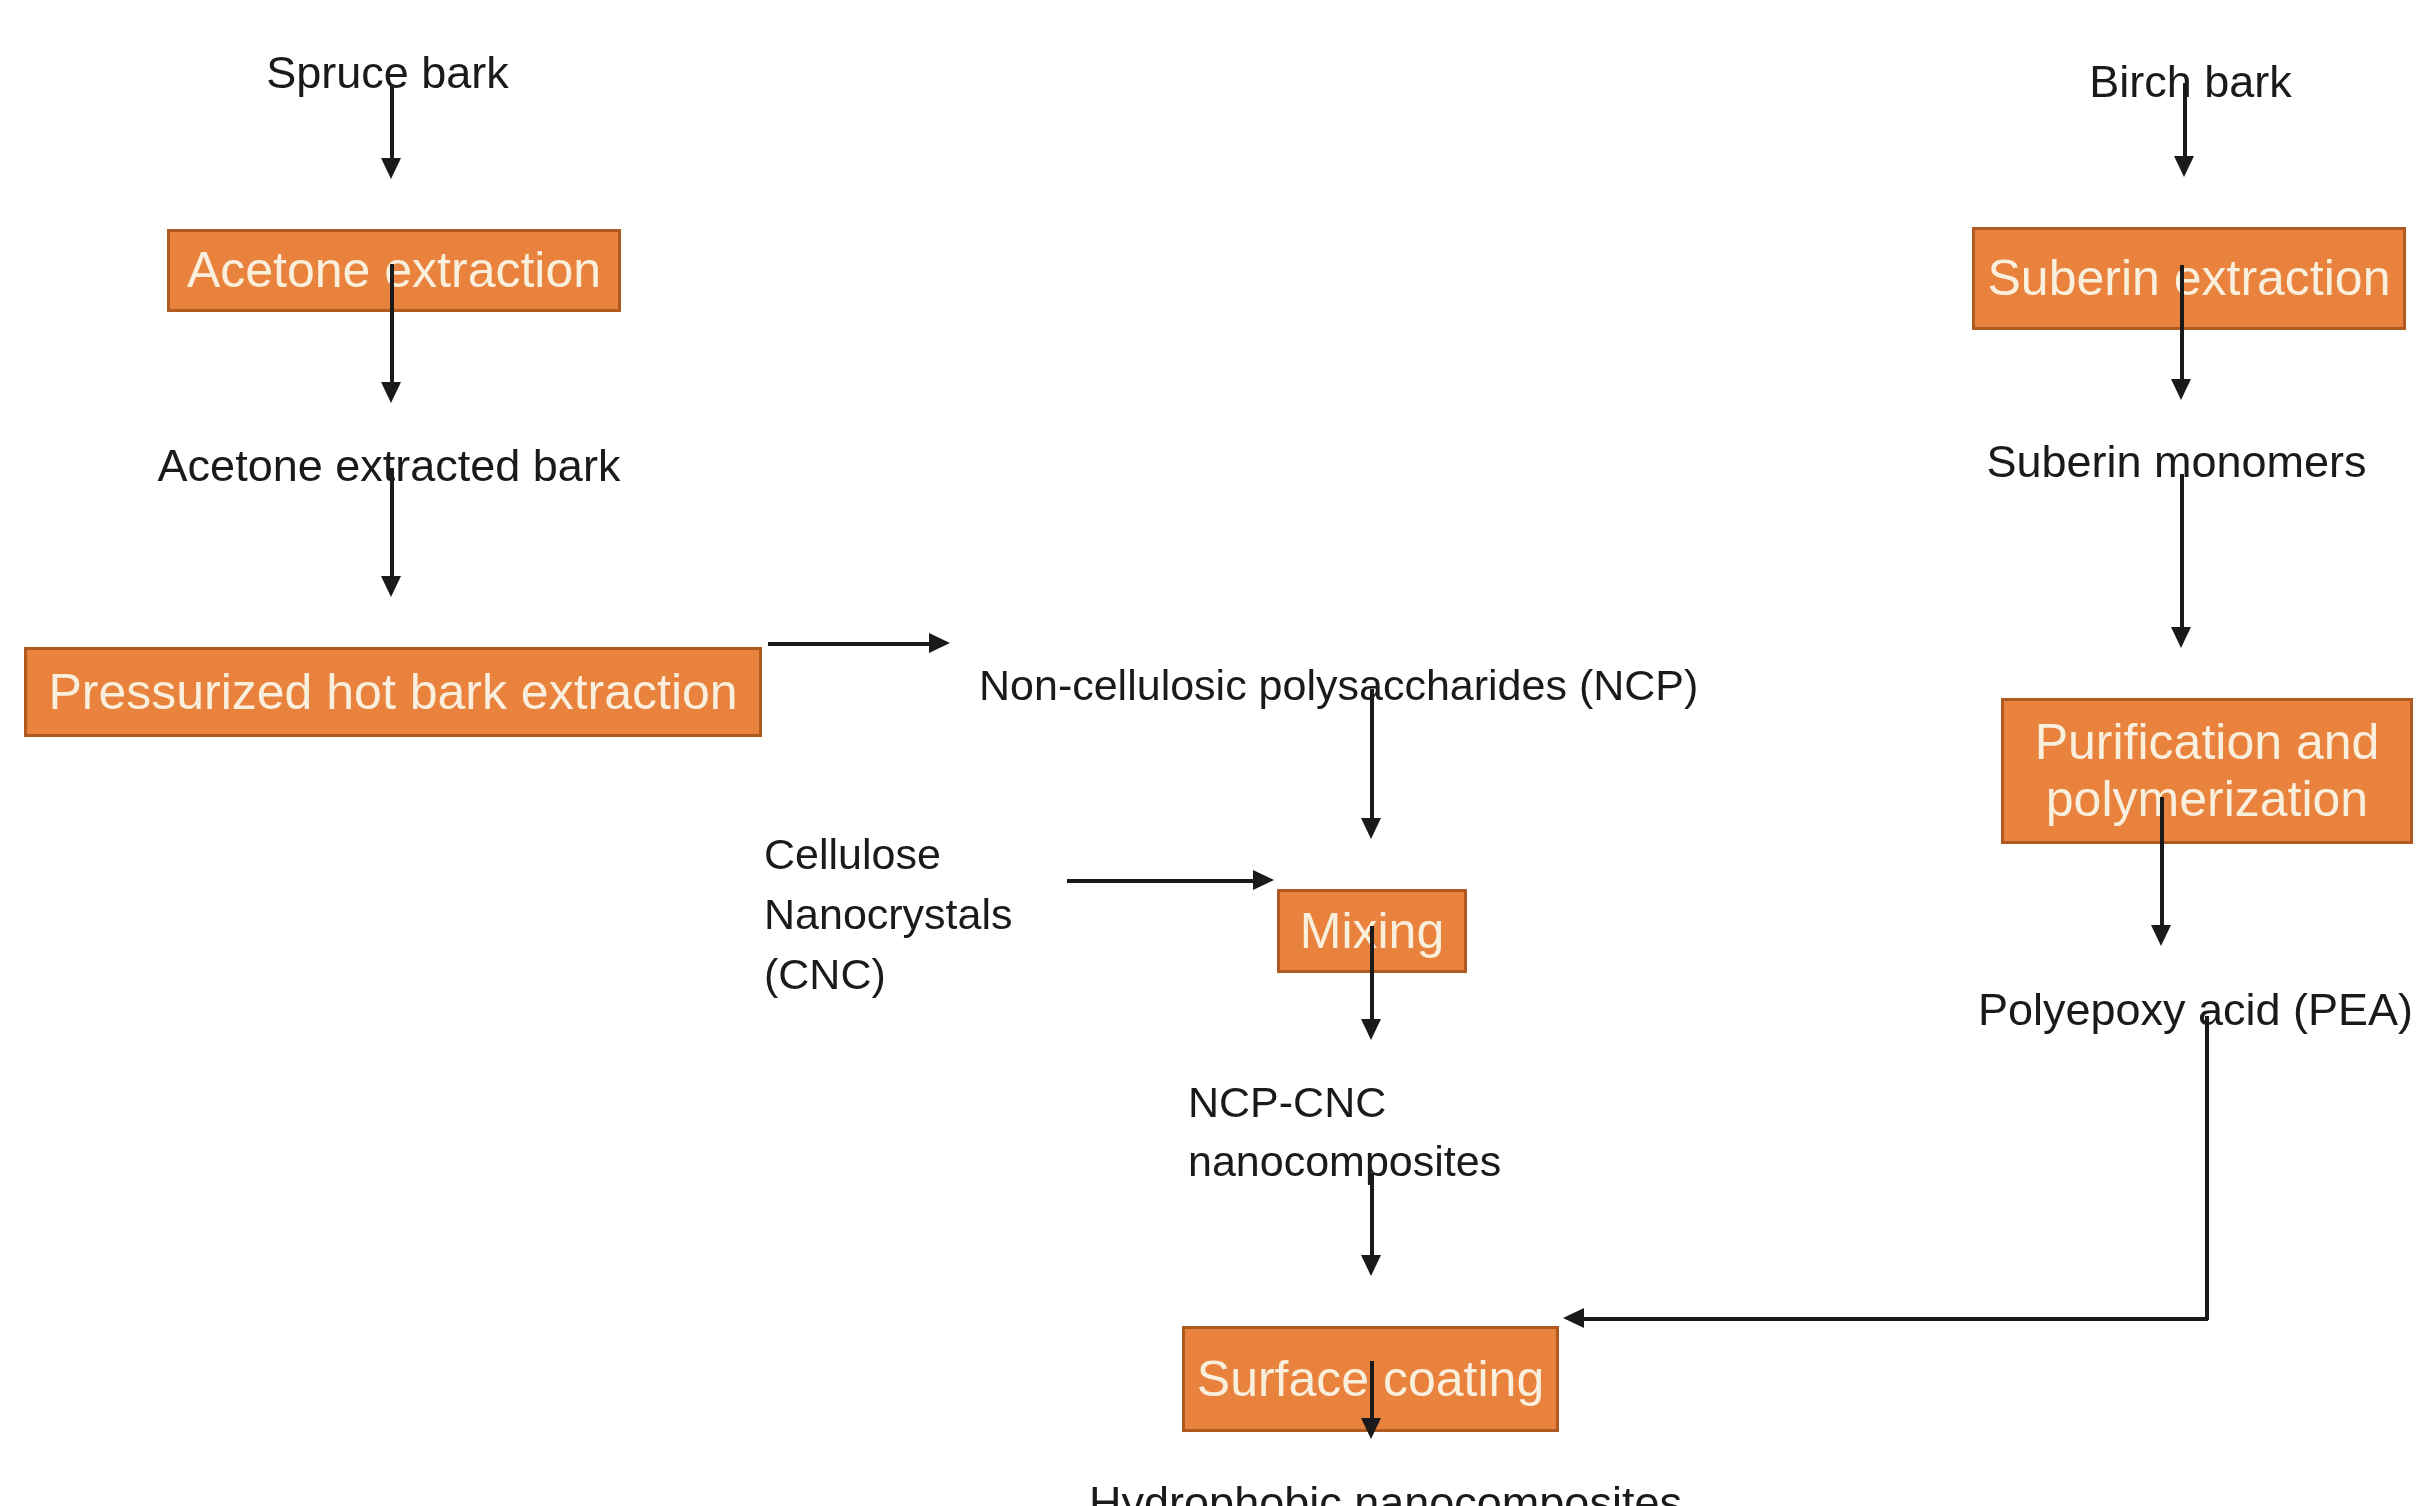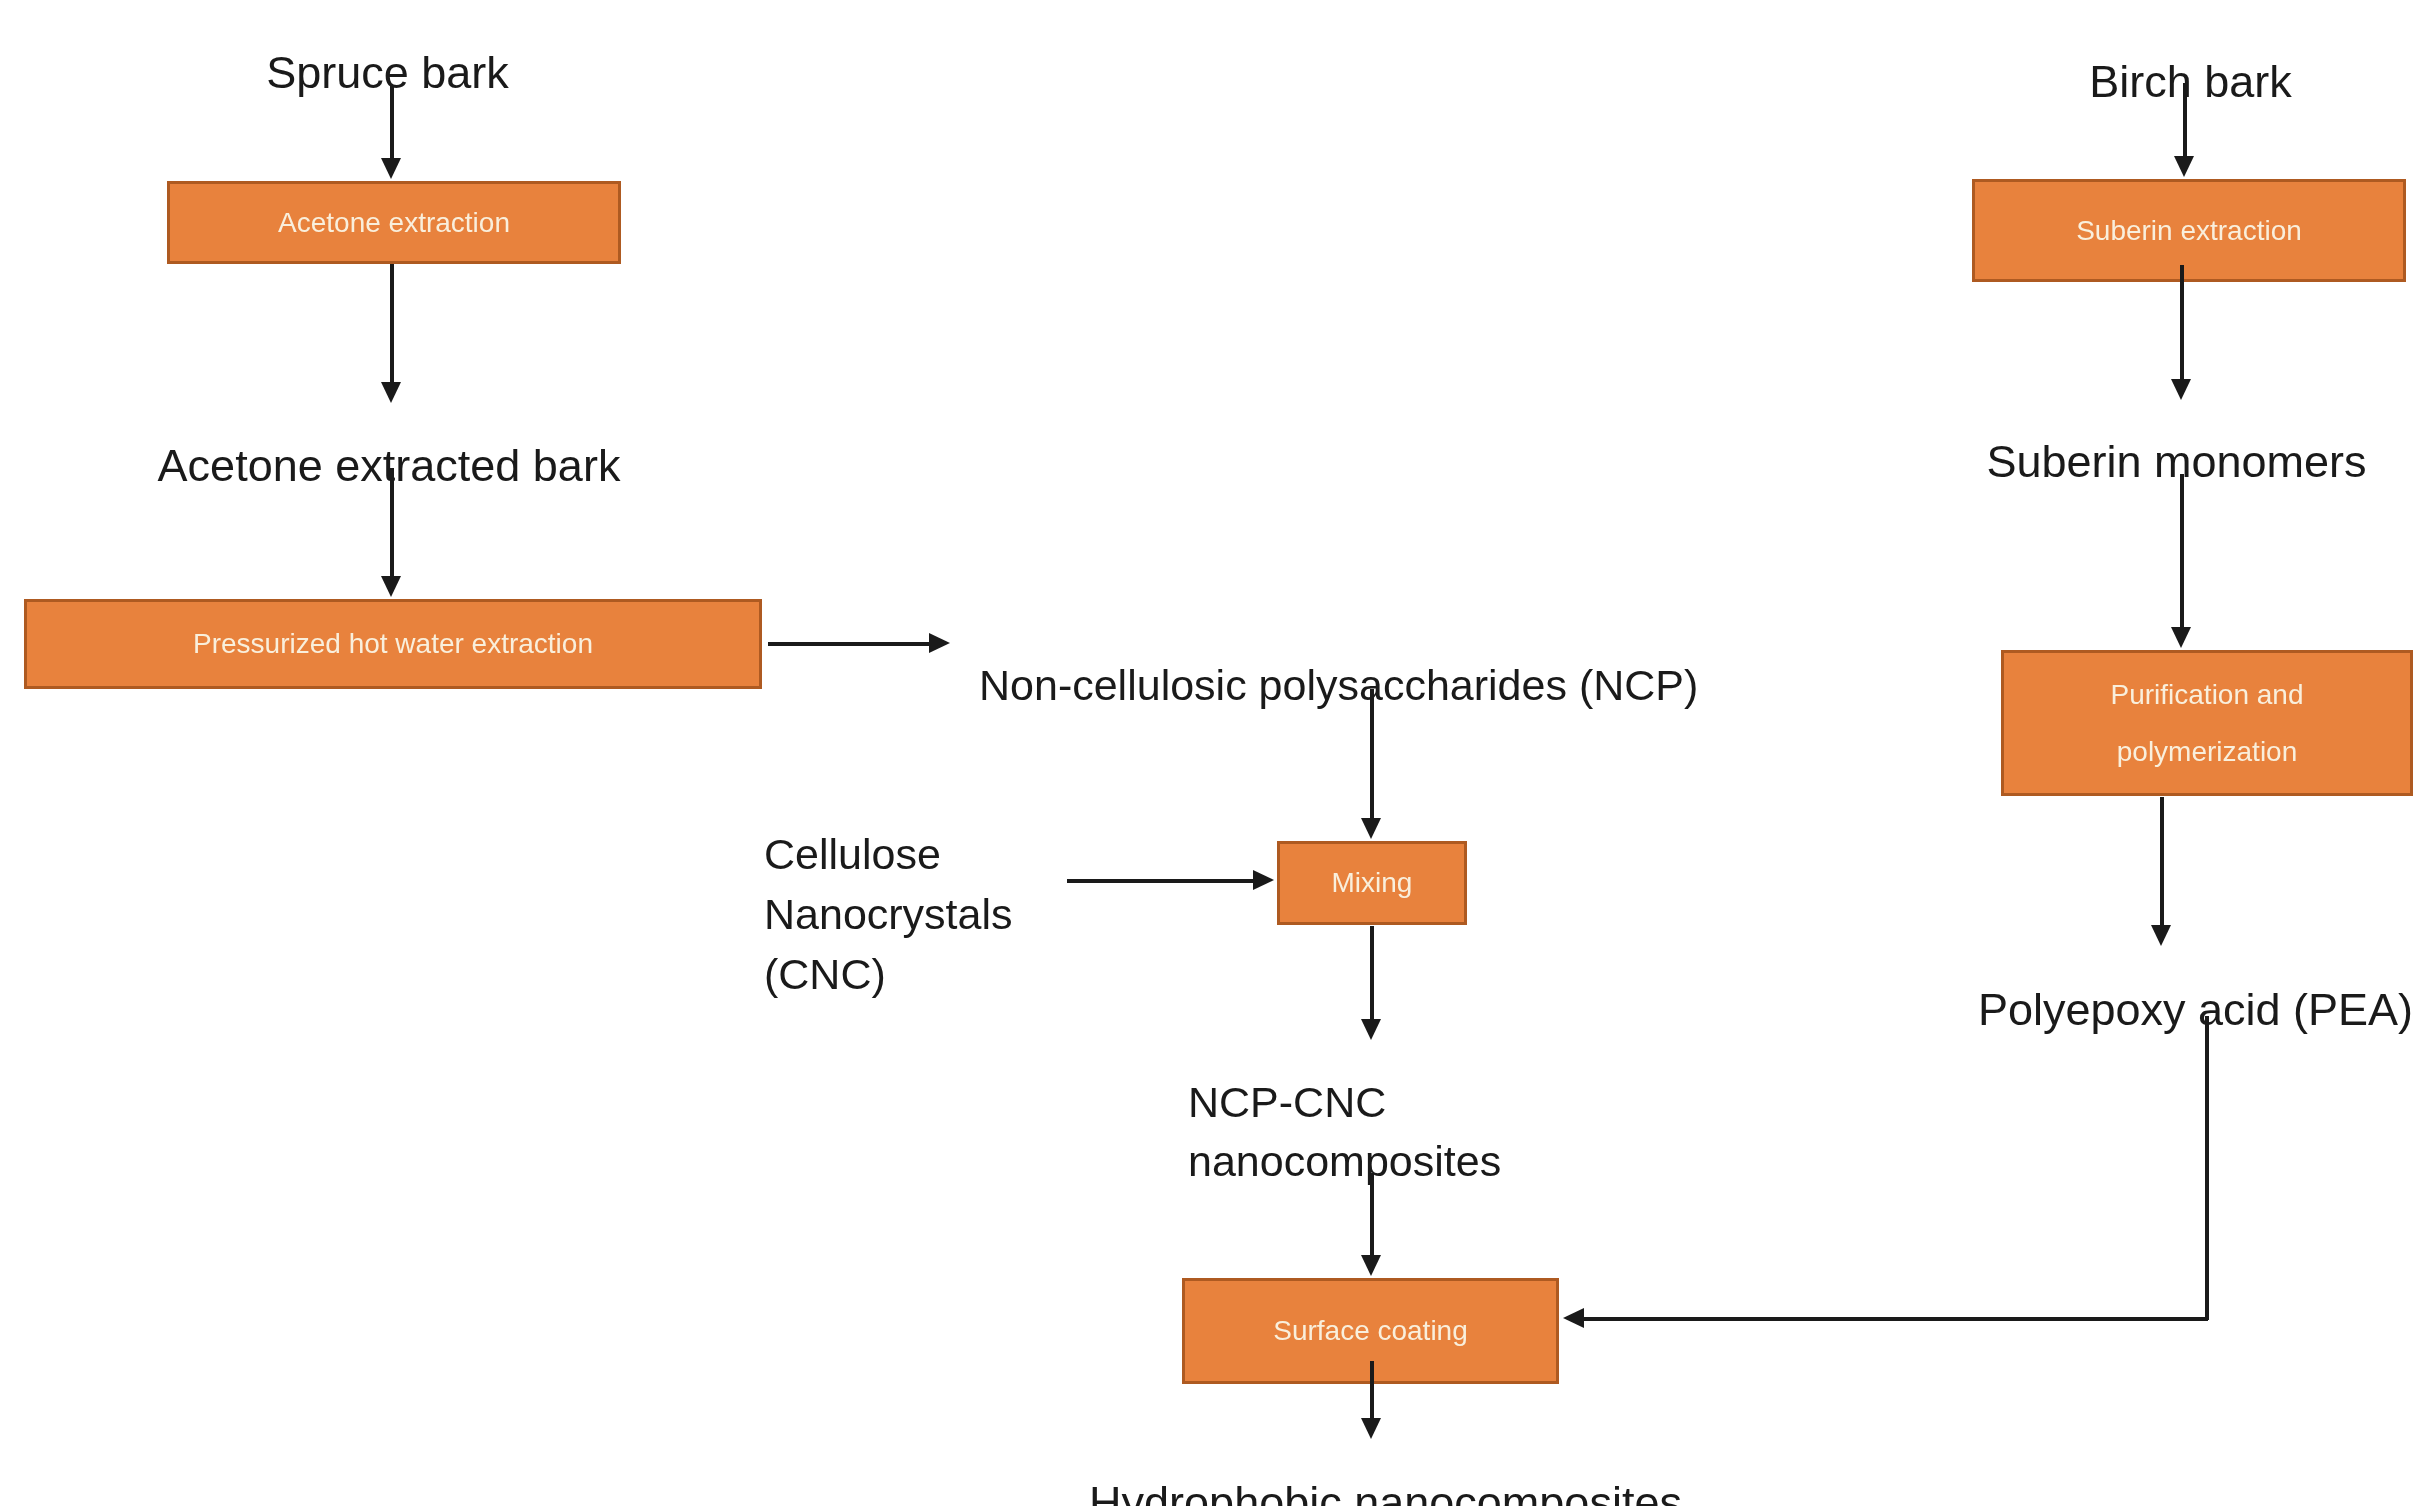--- a/index.html
+++ b/index.html
@@ -32,24 +32,25 @@
   .box{
     position:absolute;
     background:var(--box-fill);
     border:3.6px solid var(--box-border);
     box-sizing:border-box;
     display:flex;
     flex-direction:column;
     align-items:center;
     justify-content:center;
     color:var(--box-text);
-    font-size:28px;
+    font-size:50px;
     line-height:1.34;
     text-align:right;
     white-space:nowrap;
+    margin-top:48px;
   }
   .vline,.hline{position:absolute;background:var(--arrow);}
   .vline{width:3.6px;}
   .hline{height:3.6px;}
   .ah{position:absolute;width:0;height:0;}
   .ah.down{border-left:10.8px solid transparent;border-right:10.8px solid transparent;border-top:21.5px solid var(--arrow);}
   .ah.right{border-top:10.8px solid transparent;border-bottom:10.8px solid transparent;border-left:21.5px solid var(--arrow);}
   .ah.left{border-top:10.8px solid transparent;border-bottom:10.8px solid transparent;border-right:21.5px solid var(--arrow);}
 </style>
 </head>
@@ -68,21 +69,21 @@
 
   <div class="vline" style="left:390px;top:264px;height:118px"></div>
   <div class="ah down" style="left:381px;top:382px"></div>
 
   <div class="lbl big center" style="left:120px;top:409px;width:538px">Acetone extracted bark</div>
 
   <div class="vline" style="left:390px;top:468px;height:108px"></div>
   <div class="ah down" style="left:381px;top:576px"></div>
 
   <div class="box" style="left:24px;top:599px;width:738px;height:90px">
-    <span>Pressurized hot water extraction</span>
+    <span>Pressurized hot bark extraction</span>
   </div>
 
   <div class="hline" style="left:768px;top:642px;width:161px"></div>
   <div class="ah right" style="left:929px;top:633px"></div>
 
   <div class="lbl" style="left:979px;top:630px">Non-cellulosic polysaccharides (NCP)</div>
 
   <div class="vline" style="left:1370px;top:689px;height:129px"></div>
   <div class="ah down" style="left:1361px;top:818px"></div>
 

